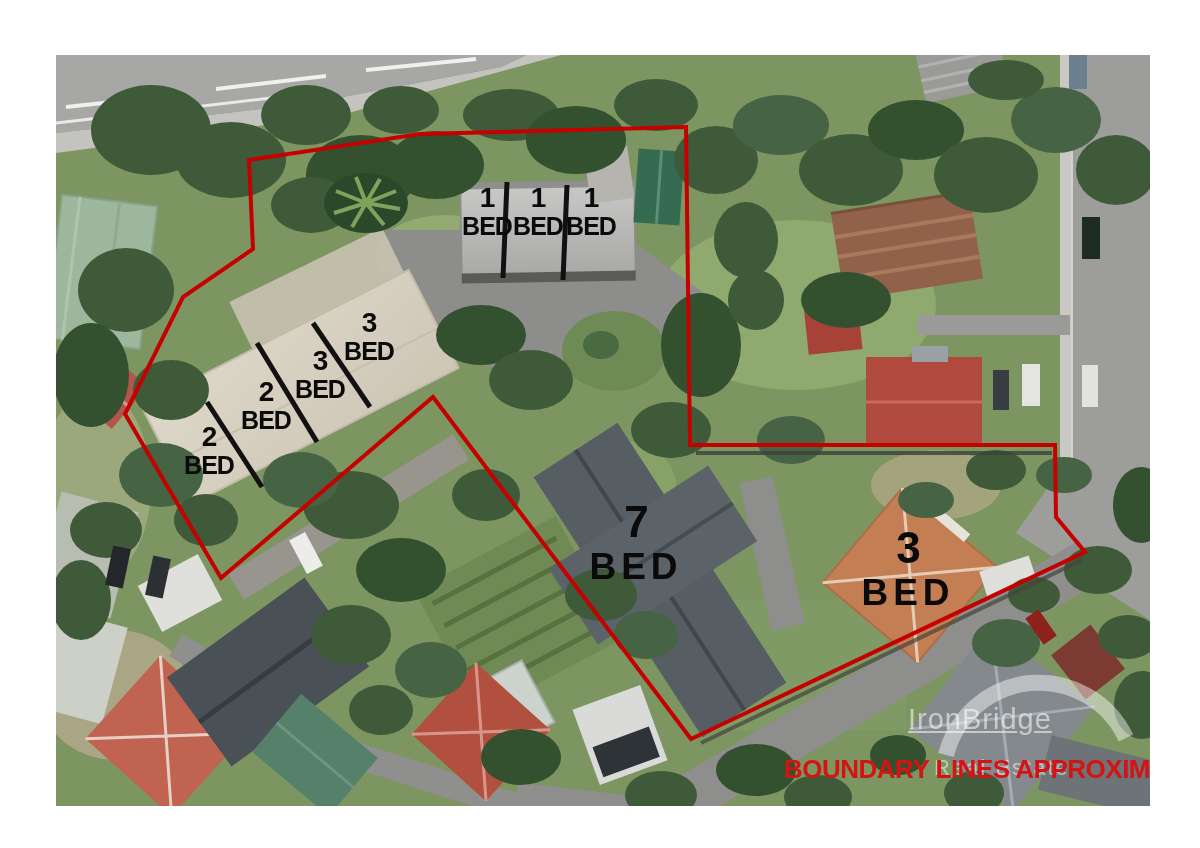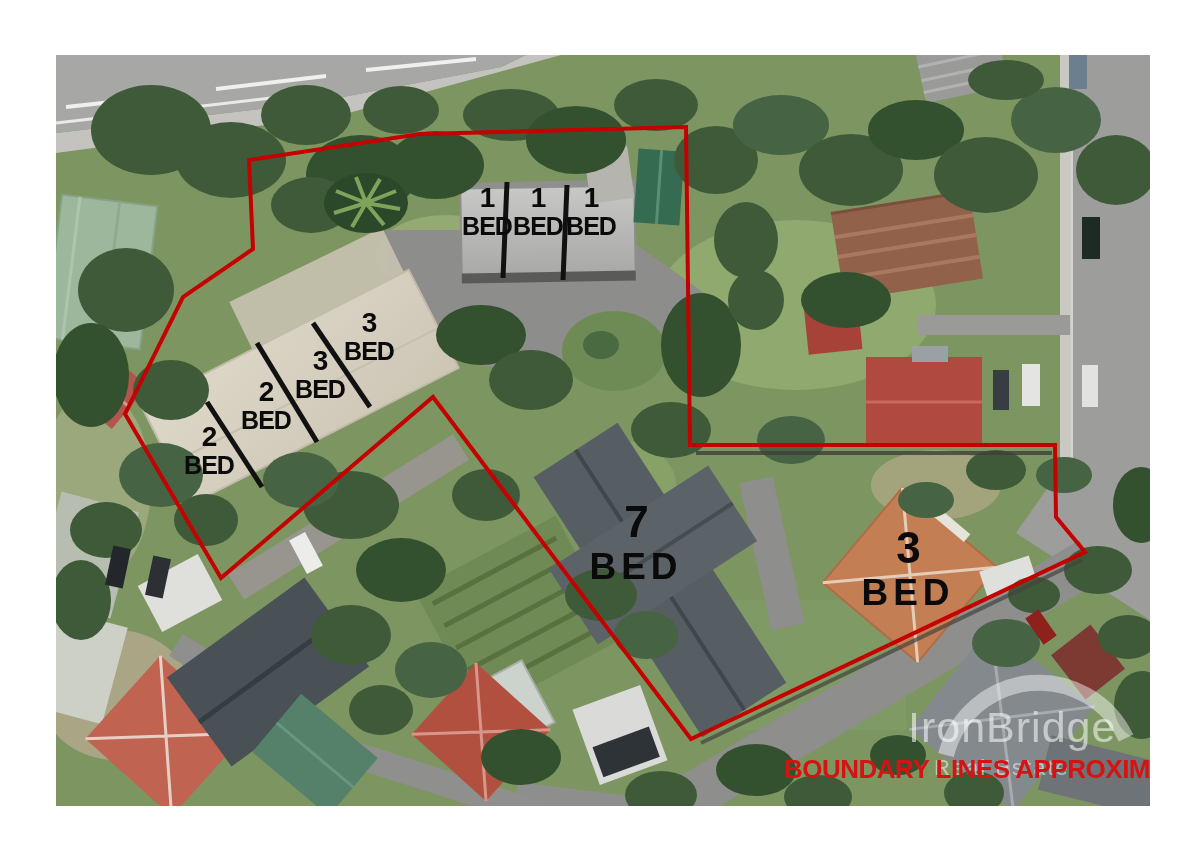--- a/index.html
+++ b/index.html
@@ -8,22 +8,22 @@
   .photo{position:absolute;left:56px;top:55px;width:1094px;height:751px;overflow:hidden;background:#7d9661;}
   .photo svg{position:absolute;left:0;top:0;}
   
   .unit-label{position:absolute;transform:translateX(-50%);text-align:center;color:#0a0a0a;
               font-weight:bold;line-height:1;z-index:30;}
   .unit-label .num{display:block;font-size:28px;line-height:30px;letter-spacing:-1px;}
   .unit-label .word{display:block;font-size:25px;line-height:26px;letter-spacing:-1px;}
   .unit-label.big .num{font-size:44px;line-height:46px;font-weight:800;}
   .unit-label.big .word{font-size:37px;line-height:44px;letter-spacing:5px;font-weight:800;}
   
-  .wm-brand{position:absolute;left:852px;top:648px;font-size:43px;font-weight:500;
-            color:rgba(255,255,255,0.55);letter-spacing:1px;z-index:40;}
+  .wm-brand{position:absolute;left:852px;top:648px;font-size:29px;font-weight:500;
+            color:rgba(255,255,255,0.55);letter-spacing:1px;z-index:40;text-decoration:underline;}
   .wm-tag{position:absolute;left:878px;top:700px;font-size:22px;color:rgba(255,255,255,0.5);
           letter-spacing:2px;z-index:40;}
   
   .disclaimer{position:absolute;left:680px;top:699px;font-size:26px;font-weight:bold;
               letter-spacing:-0.5px;white-space:nowrap;z-index:50;color:#d51313;}
 </style>
 </head>
 <body>
 
 <div class="page">

